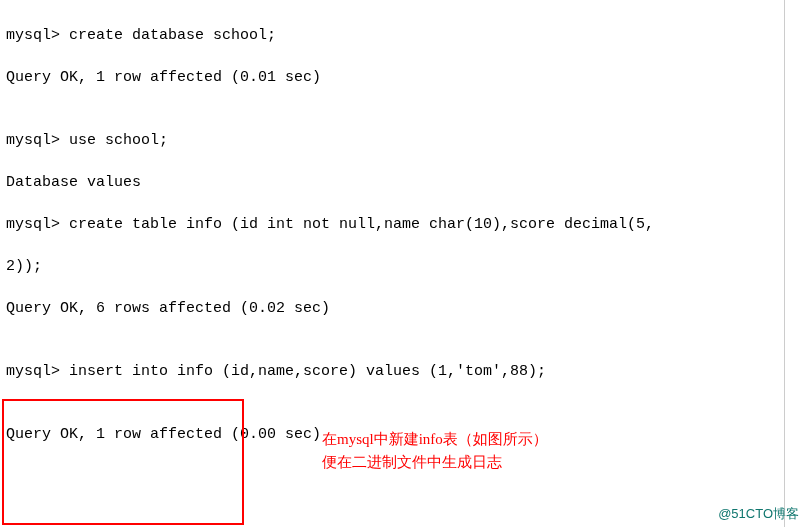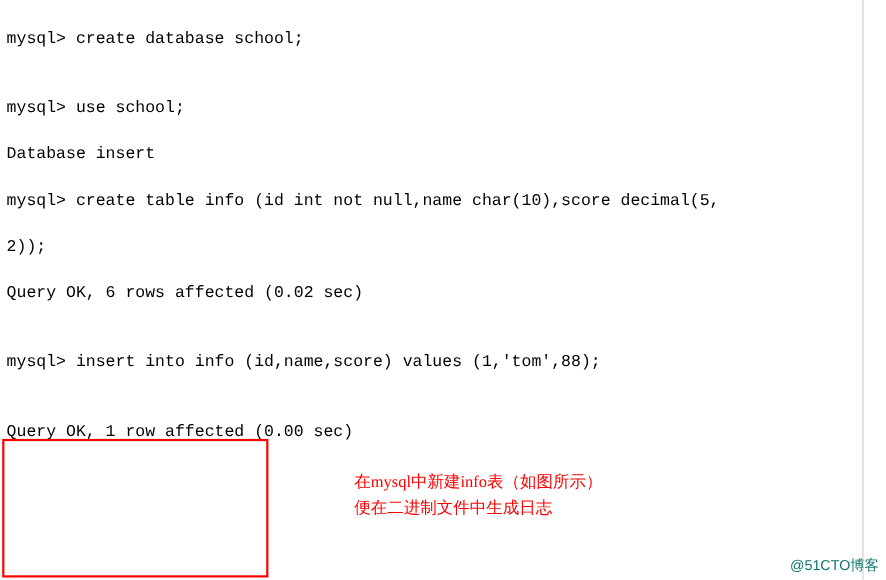--- a/index.html
+++ b/index.html
@@ -56,23 +56,24 @@
       bottom: 0;
       width: 1px;
       background: #cccccc;
     }
   </style>
 </head>
 <body>
 
 <div class="terminal">
 <div class="line">mysql&gt; create database school;</div>
+<div class="line">Query OK, 1 row affected (0.01 sec)</div>
 <div class="line"></div>
 <div class="line">mysql&gt; use school;</div>
-<div class="line">Database insert</div>
+<div class="line">Database values</div>
 <div class="line">mysql&gt; create table info (id int not null,name char(10),score decimal(5,</div>
 <div class="line">2));</div>
 <div class="line">Query OK, 6 rows affected (0.02 sec)</div>
 <div class="line"></div>
 <div class="line">mysql&gt; insert into info (id,name,score) values (1,'tom',88);</div>
 <div class="line"></div>
 <div class="line">Query OK, 1 row affected (0.00 sec)</div>
 <div class="line"></div>
 
 

